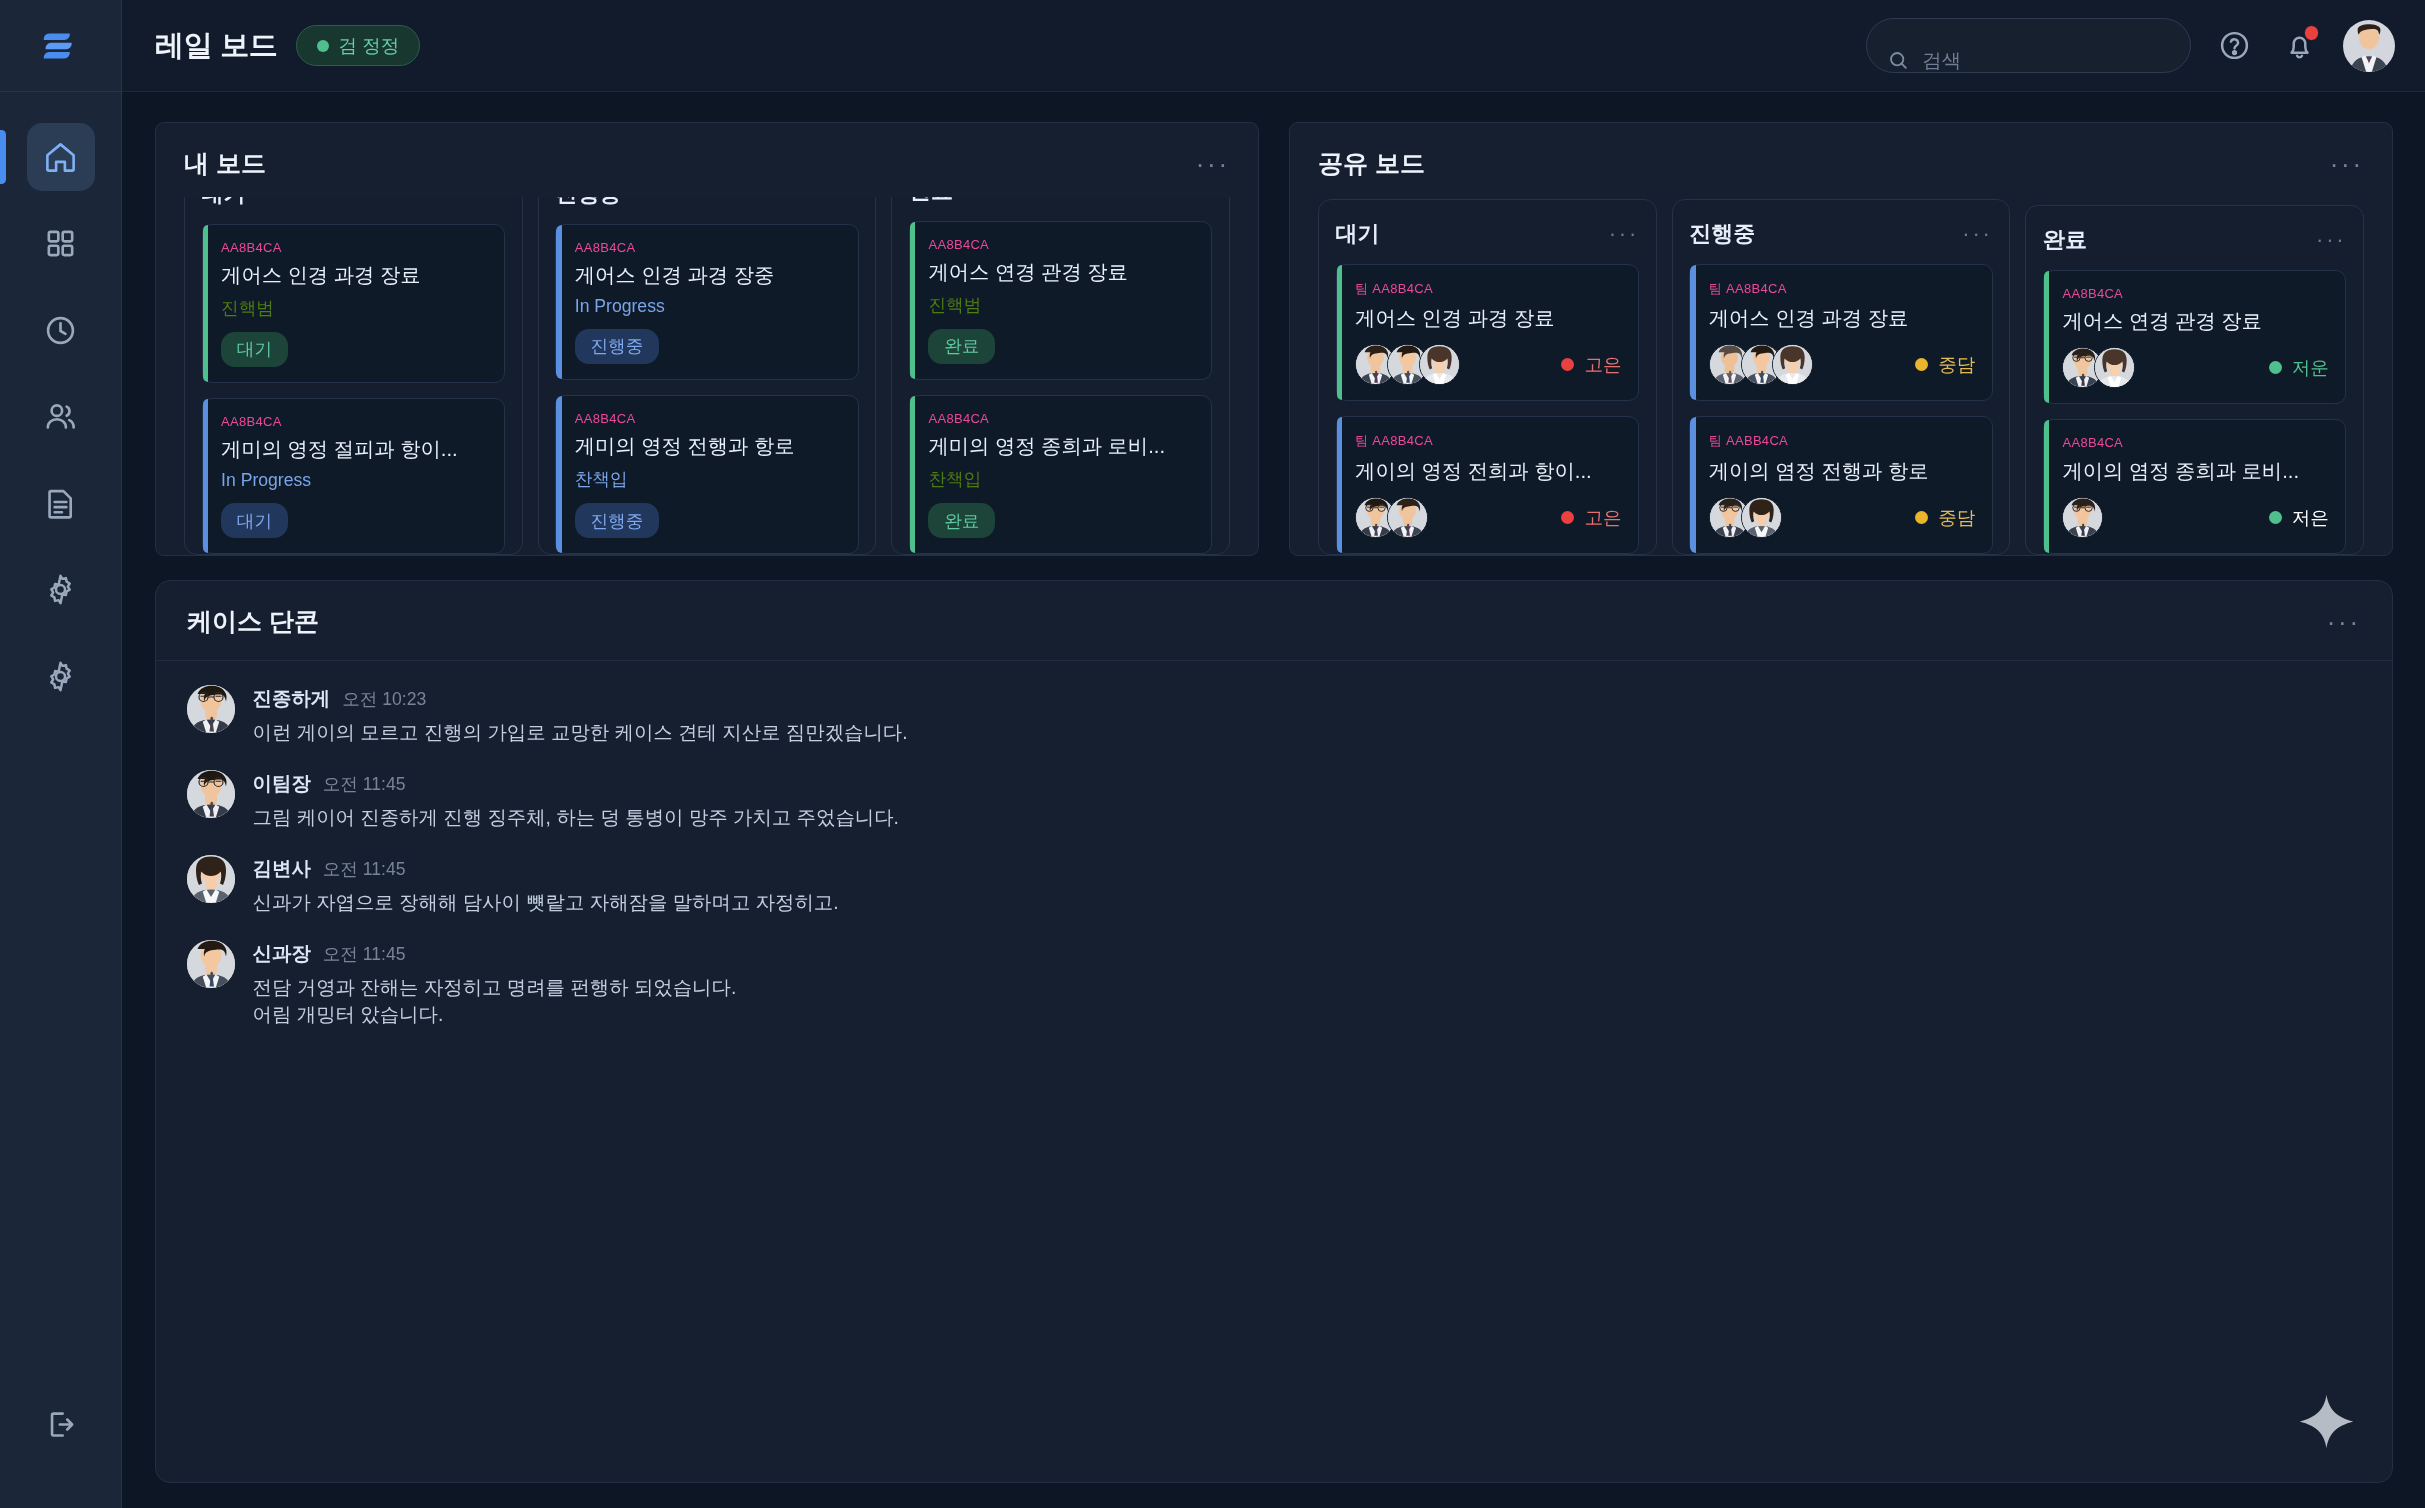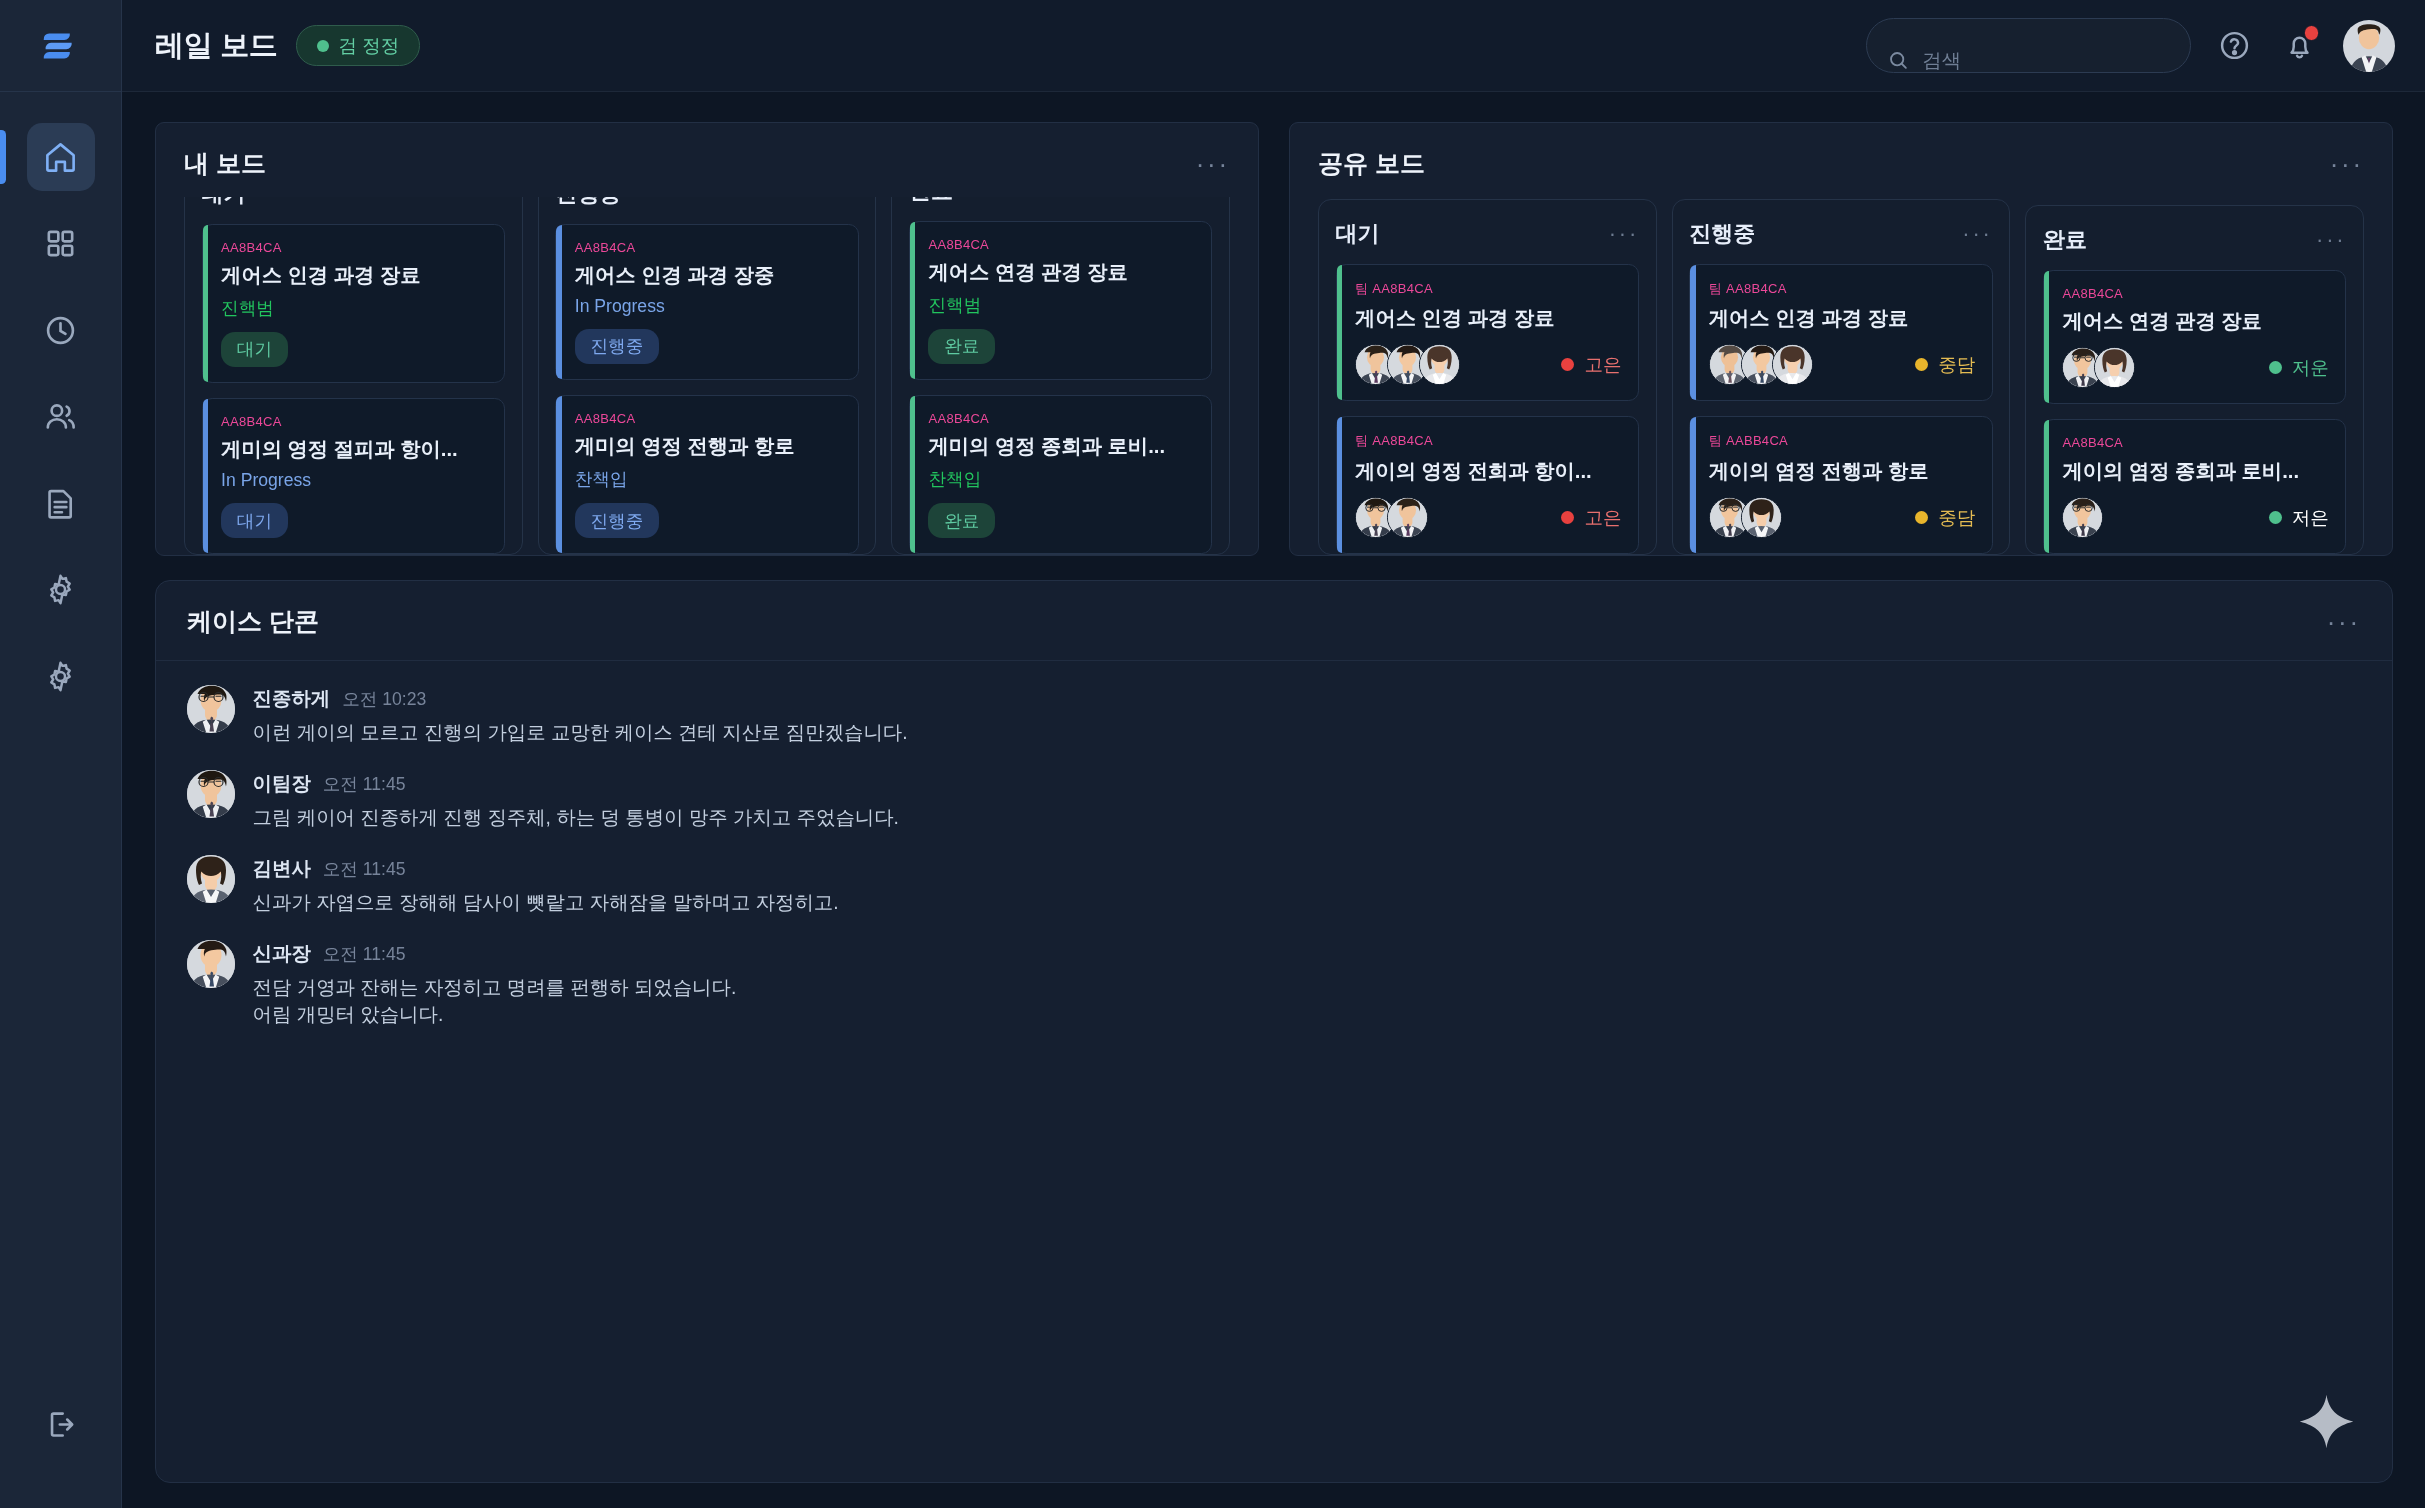--- a/index.html
+++ b/index.html
@@ -126,24 +126,24 @@
   .card {
     background: #0f1a29; border: 0.9px solid #24334a; border-radius: 10.2px;
     padding: 15px 16.6px 15px 18.5px; position: relative; cursor: pointer;
     flex: 0 0 auto;
   }
   .card::before {
     content: ""; position: absolute; left: 0; top: 0; bottom: 0; width: 5.5px;
     border-radius: 10.2px 0 0 10.2px; background: var(--accent, #4fc08d);
   }
   .card-id { font-size: 13px; color: #ec4899; margin-bottom: 8.3px; letter-spacing: 0.3px; }
-  .card-title { font-size: 20.3px; color: #e9f0fa; font-weight: 700; line-height: 1.25;
+  .card-title { font-size: 20.3px; color: #e9f0fa; font-weight: 400; line-height: 1.25;
     white-space: nowrap; overflow: hidden; text-overflow: ellipsis; }
   .card-sub { font-size: 17.6px; margin-top: 7.4px; }
-  .card-sub.green { color: #22c55e; }
+  .card-sub.green { color: #4d7c0f; }
   .card-sub.blue { color: #7aa5e8; }
   .chip {
     display: inline-block; margin-top: 12px; padding: 5.5px 15.7px;
     border-radius: 14px; font-size: 17.6px; font-weight: 500;
   }
   .chip.green { background: #1d4439; color: #5fcba2; }
   .chip.blue { background: #22375c; color: #7fa9ef; }
 
   .card-foot { display: flex; align-items: center; margin-top: 13px; }
   .avatars { display: flex; }

